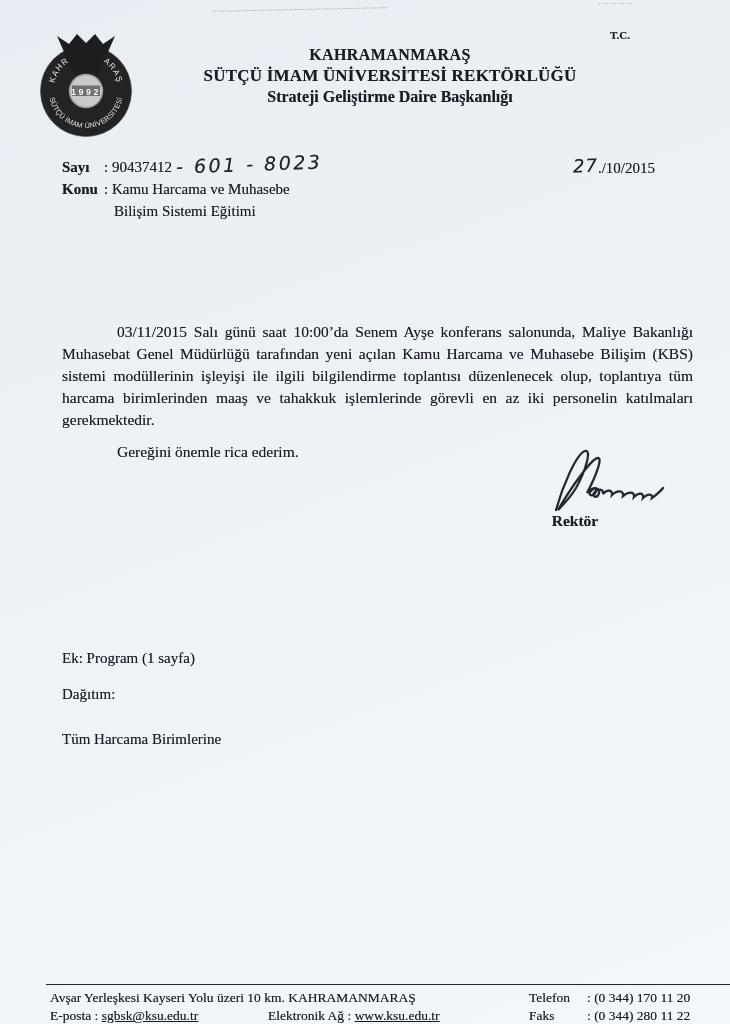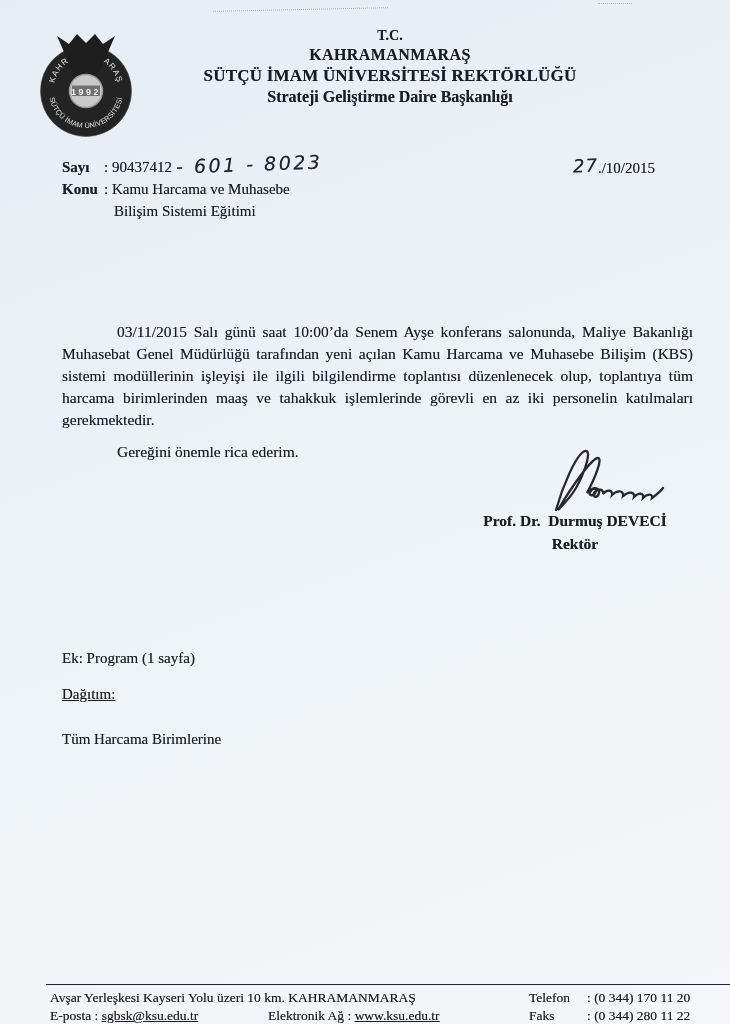--- a/index.html
+++ b/index.html
@@ -12,21 +12,21 @@
   }
   .doc-text{ text-shadow:0 0 0.5px rgba(27,27,38,0.55); }
   .abs{position:absolute;}
 
   
   .artifact1{left:213px;top:9px;width:175px;border-top:1px dotted rgba(110,120,132,.55);transform:rotate(-1.2deg);}
   .artifact2{left:598px;top:3px;width:34px;border-top:1px dotted rgba(120,130,142,.4);}
 
   
   .header-block{left:150px;top:26px;width:480px;text-align:center;font-weight:bold;}
-  .h-tc{font-size:14px;line-height:19px;}
+  .h-tc{font-size:11px;line-height:19px;text-align:right;}
   .h-city{font-size:16px;line-height:20px;letter-spacing:.4px;}
   .h-univ{font-size:17px;line-height:21px;letter-spacing:.2px;}
   .h-dept{font-size:16px;line-height:22px;}
 
   
   .refs{left:62px;top:154px;font-size:15px;line-height:22px;}
   .ref-label{font-weight:bold;display:inline-block;width:42px;}
   .ref-line2{padding-left:52px;}
   .hand{
     font-family:"DejaVu Sans", sans-serif;font-style:italic;
@@ -43,21 +43,21 @@
   }
   .closing{left:117px;top:443px;font-size:15.5px;}
 
   
   .sig{left:540px;top:446px;width:130px;height:70px;}
   .signer{left:455px;top:509px;width:240px;text-align:center;font-weight:bold;font-size:15.5px;line-height:23px;}
   .signer .name{white-space:pre;}
 
   
   .ek-line{left:62px;top:650px;font-size:15px;text-align:right;}
-  .dagitim-label{left:62px;top:686px;font-size:15px;text-decoration:underline;}
+  .dagitim-label{left:62px;top:686px;font-size:15px;}
   .dagitim-value{left:62px;top:707px;font-size:15px;margin-top:24px;}
 
   
   .footer-rule{left:46px;top:984px;width:684px;border-top:1.6px solid #23232c;}
   .footer{font-size:13.5px;}
   .f-address{left:50px;top:990px;}
   .f-phone{left:517px;top:990px;}
   .f-email{left:50px;top:1008px;}
   .f-web{left:268px;top:1008px;}
   .f-fax{left:517px;top:1008px;}
@@ -127,21 +127,20 @@
                C51,42 57,40 56,45 C55,50 48,51 50,46
                C54,40 60,42 59,47 C58,52 52,52 54,47
                C58,42 64,43 63,48 C67,43 73,44 72,49
                C78,43 84,45 83,50 C89,45 95,46 94,51
                C99,46 104,47 103,52 C108,47 113,48 112,52
                C116,49 120,46 123,42" fill="none" stroke="#16161f" stroke-width="2.3" stroke-linecap="round" opacity="0.92"></path>
     </svg>
   </div>
 
   <div class="abs signer">
-    <div class="name">Prof. Dr.  Durmuş DEVECİ</div>
     <div>Rektör</div>
   </div>
 
   <div class="abs ek-line">Ek: Program (1 sayfa)</div>
   <div class="abs dagitim-label">Dağıtım:</div>
   <div class="abs dagitim-value">Tüm Harcama Birimlerine</div>
 
   <div class="abs footer-rule"></div>
   <div class="footer">
     <div class="abs f-address">Avşar Yerleşkesi Kayseri Yolu üzeri 10 km. KAHRAMANMARAŞ</div>

